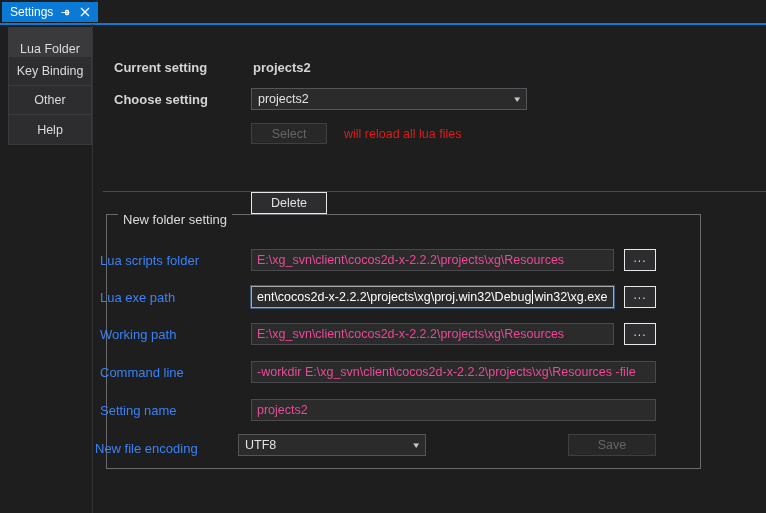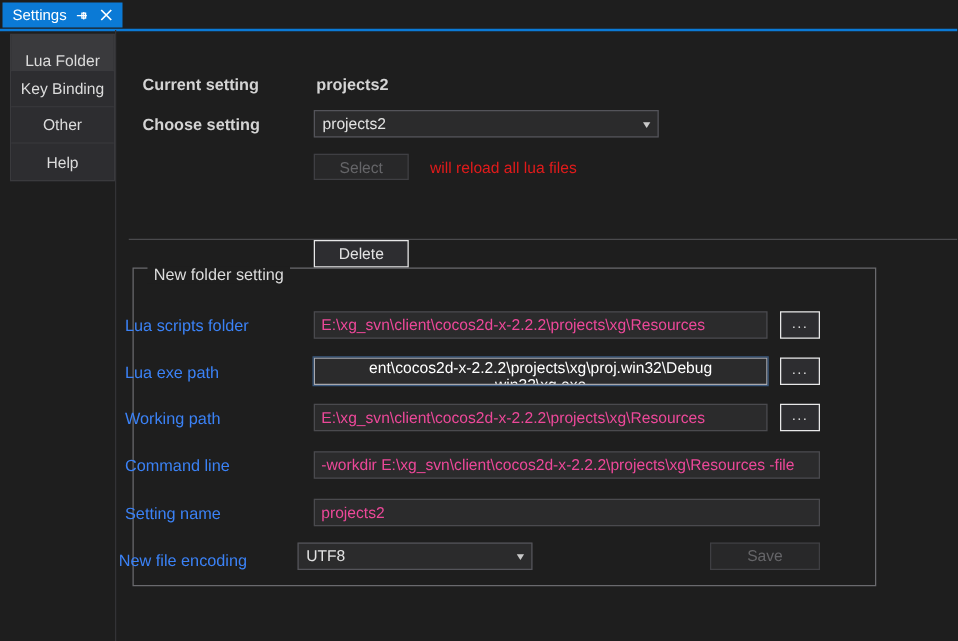--- a/index.html
+++ b/index.html
@@ -327,21 +327,21 @@
 
 <div class="frow-label" style="left:100px; top:253px;">Lua scripts folder</div>
 <div class="tfield" style="left:251px; top:249px; width:363px;">
   <span>E:\xg_svn\client\cocos2d-x-2.2.2\projects\xg\Resources</span>
 </div>
 <div class="dots-btn" style="left:624px; top:249px;">
   <span>...</span>
 </div>
 
 <div class="frow-label" style="left:100px; top:290px;">Lua exe path</div>
-<div class="tfield focused" style="left:251px; top:286px; width:363px;flex-direction:column;">
+<div class="tfield focused" style="left:251px; top:286px; width:363px;">
   <span>ent\cocos2d-x-2.2.2\projects\xg\proj.win32\Debug</span>
   <span class="caret-bar"></span>
   <span>win32\xg.exe</span>
 </div>
 <div class="dots-btn" style="left:624px; top:286px;">
   <span>...</span>
 </div>
 
 <div class="frow-label" style="left:100px; top:327px;">Working path</div>
 <div class="tfield" style="left:251px; top:323px; width:363px;">

